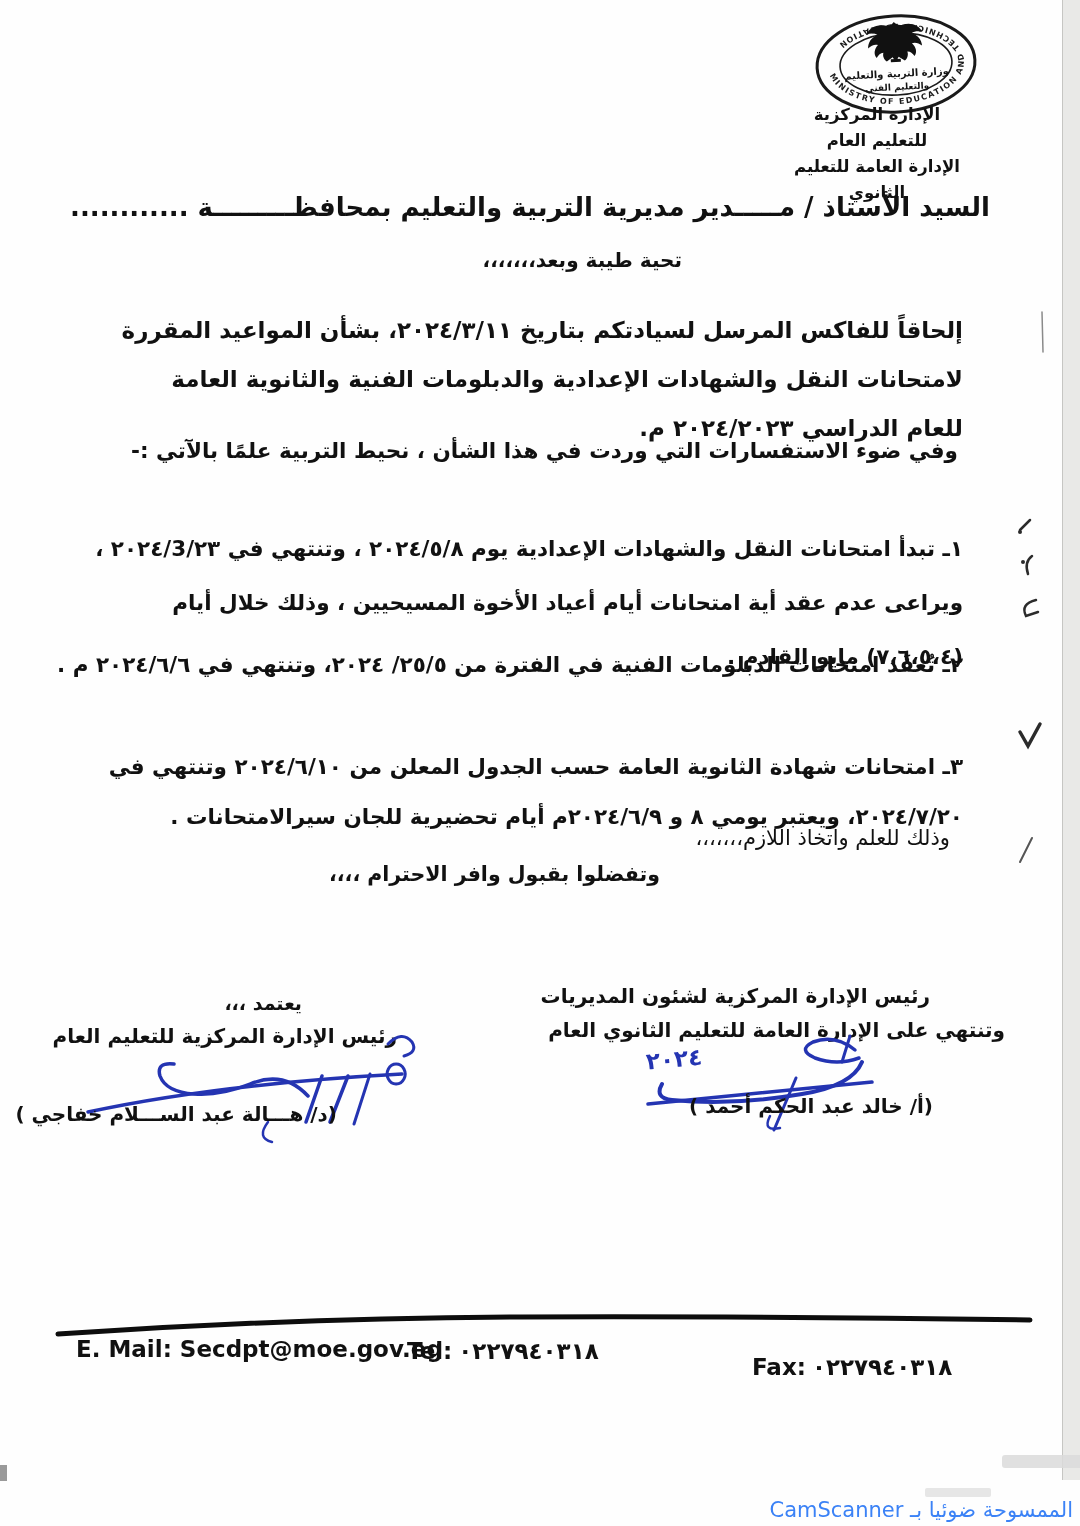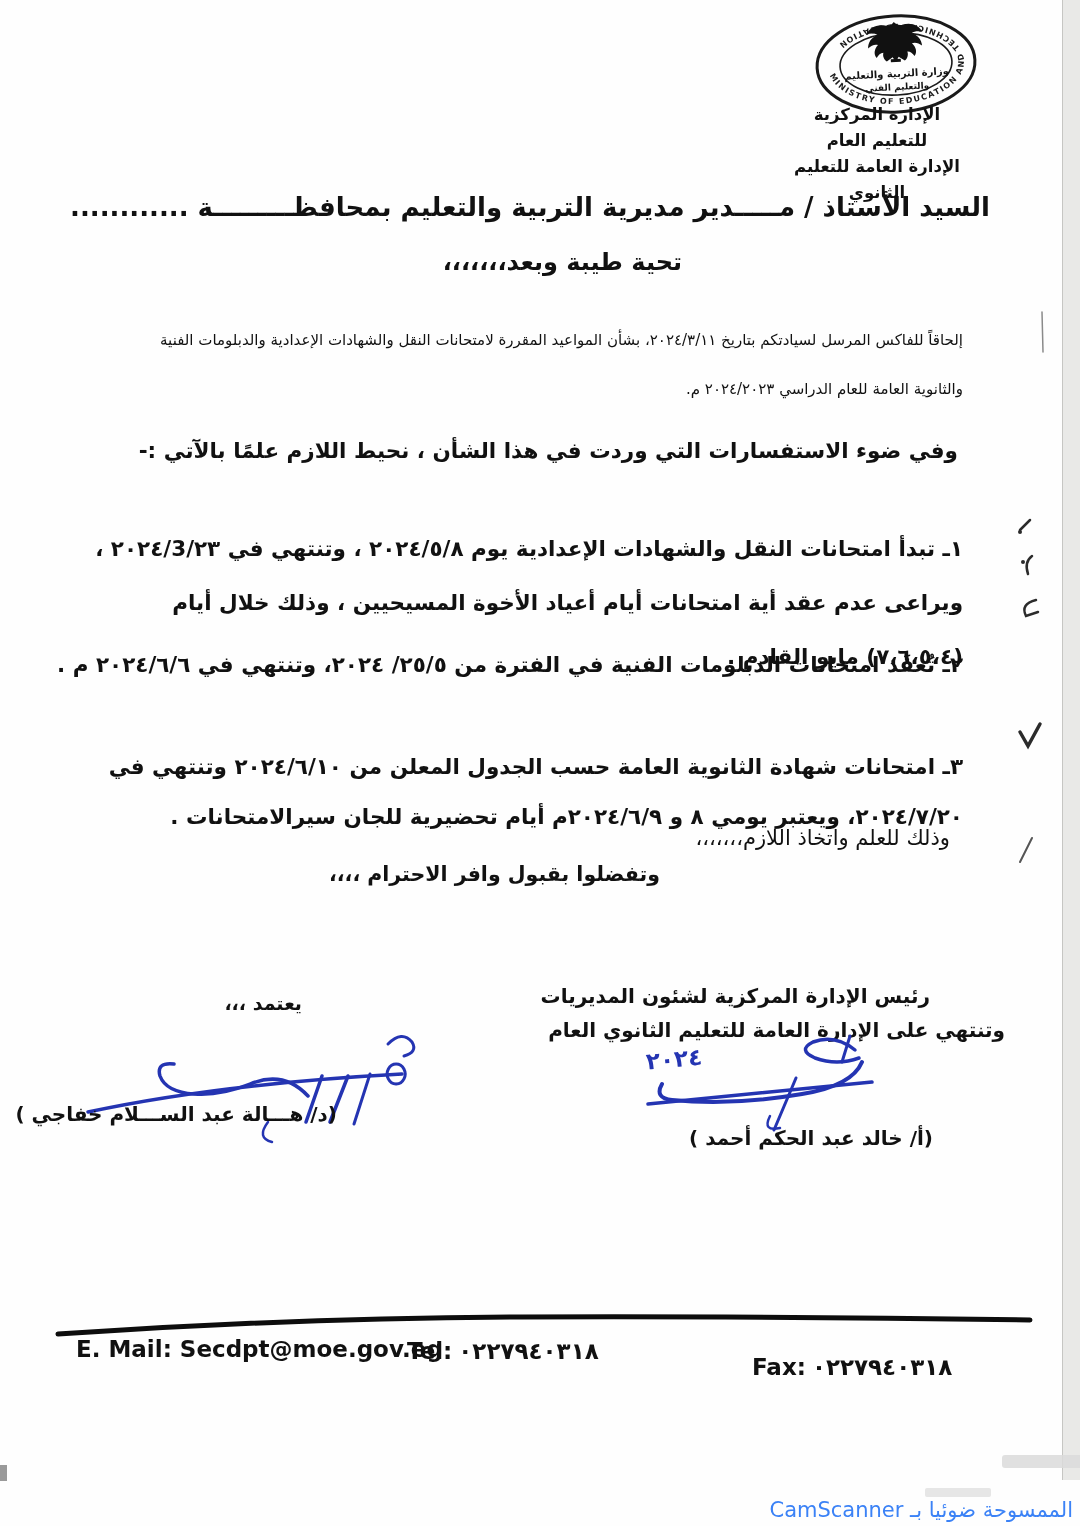--- a/index.html
+++ b/index.html
@@ -4,34 +4,34 @@
 <style>
   html,body{margin:0;padding:0;background:#ffffff;}
   .page{position:relative;width:1080px;height:1526px;background:#fefefe;overflow:hidden;
         font-family:"DejaVu Sans",sans-serif;color:#111;}
   .abs{position:absolute;}
   .ar{direction:rtl;unicode-bidi:plaintext;text-align:right;}
   .scan-strip{position:absolute;right:0;top:0;width:17px;height:1480px;background:#e9e9e7;border-left:1px solid #c6c6c3;}
 
   .dept{left:786px;top:102px;width:182px;text-align:center;font-weight:700;font-size:16.5px;line-height:26px;}
   .addressee{right:90px;top:192px;font-size:26px;font-weight:700;letter-spacing:0px;}
-  .greeting{right:398px;top:248px;font-size:24px;font-weight:700;}
-  .intro{right:117px;top:316px;width:846px;font-size:15px;font-weight:400;line-height:49px;}
+  .greeting{right:398px;top:248px;font-size:20px;font-weight:700;}
+  .intro{right:117px;top:306px;width:846px;font-size:23px;font-weight:700;line-height:49px;}
   .leadin{right:122px;top:438px;font-size:21.5px;font-weight:700;}
   .item{right:117px;font-size:21.5px;font-weight:700;}
   .item1{top:522px;width:882px;line-height:54px;}
   .item2{top:652px;}
   .item3{top:742px;width:882px;line-height:50px;}
   .closing1{right:130px;top:826px;font-size:21px;font-weight:400;}
   .closing2{right:420px;top:862px;font-size:20.5px;font-weight:700;margin-left:16px;}
 
   .sig-title{font-size:20px;font-weight:700;}
   .sig-r-t1{right:150px;top:984px;}
   .sig-r-t2{right:75px;top:1018px;}
-  .sig-r-name{right:147px;top:1094px;font-size:20px;font-weight:700;margin-top:32px;}
+  .sig-r-name{right:147px;top:1094px;font-size:20px;font-weight:700;}
   .sig-r-year{left:646px;top:1046px;font-size:23px;font-weight:700;color:#2434b2;transform:rotate(-5deg);}
   .approve{right:778px;top:992px;font-size:19px;font-weight:700;}
   .sig-l-title{right:683px;top:1024px;}
   .sig-l-name{right:743px;top:1102px;font-size:20px;font-weight:700;}
 
   .footer-text{font-size:23px;font-weight:700;direction:ltr;}
   .footer-email{left:76px;top:1336px;}
   .footer-tel{left:407px;top:1338px;}
   .footer-fax{left:752px;top:1338px;margin-top:16px;}
   .footer-text .num{padding-left:6px;}
@@ -65,21 +65,21 @@
   </svg>
 
   <div class="abs ar addressee">السيد الأستاذ / مـــــدير مديرية التربية والتعليم بمحافظـــــــــة ............</div>
 
   <div class="abs dept ar">
     <div>الإدارة المركزية للتعليم العام</div>
     <div>الإدارة العامة للتعليم الثانوي</div>
   </div>
   <div class="abs ar greeting">تحية طيبة وبعد،،،،،،،</div>
   <div class="abs ar intro">إلحاقاً للفاكس المرسل لسيادتكم بتاريخ ٢٠٢٤/٣/١١، بشأن المواعيد المقررة لامتحانات النقل والشهادات الإعدادية والدبلومات الفنية والثانوية العامة للعام الدراسي ٢٠٢٤/٢٠٢٣ م.</div>
-  <div class="abs ar leadin">وفي ضوء الاستفسارات التي وردت في هذا الشأن ، نحيط اللازم علمًا بالآتي :-</div>
+  <div class="abs ar leadin">وفي ضوء الاستفسارات التي وردت في هذا الشأن ، نحيط التربية علمًا بالآتي :-</div>
   <div class="abs ar item item1">١ـ تبدأ امتحانات النقل والشهادات الإعدادية يوم ٢٠٢٤/٥/٨ ، وتنتهي في ٢٠٢٤/3/٢٣ ، ويراعى عدم عقد أية امتحانات أيام أعياد الأخوة المسيحيين ، وذلك خلال أيام (٧،٦،٥،٤) مايو القادم .</div>
   <div class="abs ar item item2">٢ـ تُعقَد امتحانات الدبلومات الفنية في الفترة من ٢٥/٥/ ٢٠٢٤، وتنتهي في ٢٠٢٤/٦/٦ م .</div>
   <div class="abs ar item item3">٣ـ امتحانات شهادة الثانوية العامة حسب الجدول المعلن من ٢٠٢٤/٦/١٠ وتنتهي في ٢٠٢٤/٧/٢٠، ويعتبر يومي ٨ و ٢٠٢٤/٦/٩م أيام تحضيرية للجان سيرالامتحانات .</div>
   <div class="abs ar closing1">وذلك للعلم واتخاذ اللازم،،،،،،،</div>
   <div class="abs ar closing2">وتفضلوا بقبول وافر الاحترام ،،،،</div>
 
   <div class="abs ar sig-title sig-r-t1">رئيس الإدارة المركزية لشئون المديريات</div>
   <div class="abs ar sig-title sig-r-t2">وتنتهي على الإدارة العامة للتعليم الثانوي العام</div>
   <div class="abs sig-r-year">٢٠٢٤</div>
   <svg class="abs" style="left:600px;top:1020px;" width="300" height="120" viewBox="0 0 300 120">
@@ -88,20 +88,21 @@
       <path d="M250 16 l-8 26" stroke-width="3"></path>
       <path d="M262 42 q-10 24 -60 32 q-70 12 -130 6 q-18 -2 -10 -16" stroke-width="4"></path>
       <path d="M48 84 L272 62" stroke-width="3.5"></path>
       <path d="M196 58 l-22 52" stroke-width="3"></path>
       <path d="M170 96 q-8 16 10 12" stroke-width="2.5"></path>
     </g>
   </svg>
   <div class="abs ar sig-r-name">(أ/ خالد عبد الحكم أحمد )</div>
 
   <div class="abs ar approve">يعتمد ،،،</div>
+  <div class="abs ar sig-title sig-l-title">رئيس الإدارة المركزية للتعليم العام</div>
   <svg class="abs" style="left:58px;top:1026px;" width="380" height="124" viewBox="0 0 380 124">
     <g fill="none" stroke="#2434b2" stroke-linecap="round">
       <path d="M330 18 q14 -14 24 -2 q6 10 -8 14" stroke-width="3"></path>
       <path d="M338 58 a9 10 0 1 1 0.3 0" stroke-width="3"></path>
       <path d="M312 48 l-16 50" stroke-width="3"></path>
       <path d="M290 50 l-18 46" stroke-width="3.5"></path>
       <path d="M264 50 l-16 46" stroke-width="3.5"></path>
       <path d="M250 70 q-24 -26 -58 -12 q-30 12 -56 10 q-28 -2 -34 -18 q-4 -14 14 -12" stroke-width="3.5"></path>
       <path d="M30 86 Q160 58 344 48" stroke-width="3.5"></path>
       <path d="M210 96 q-12 16 4 20" stroke-width="2.5"></path>

